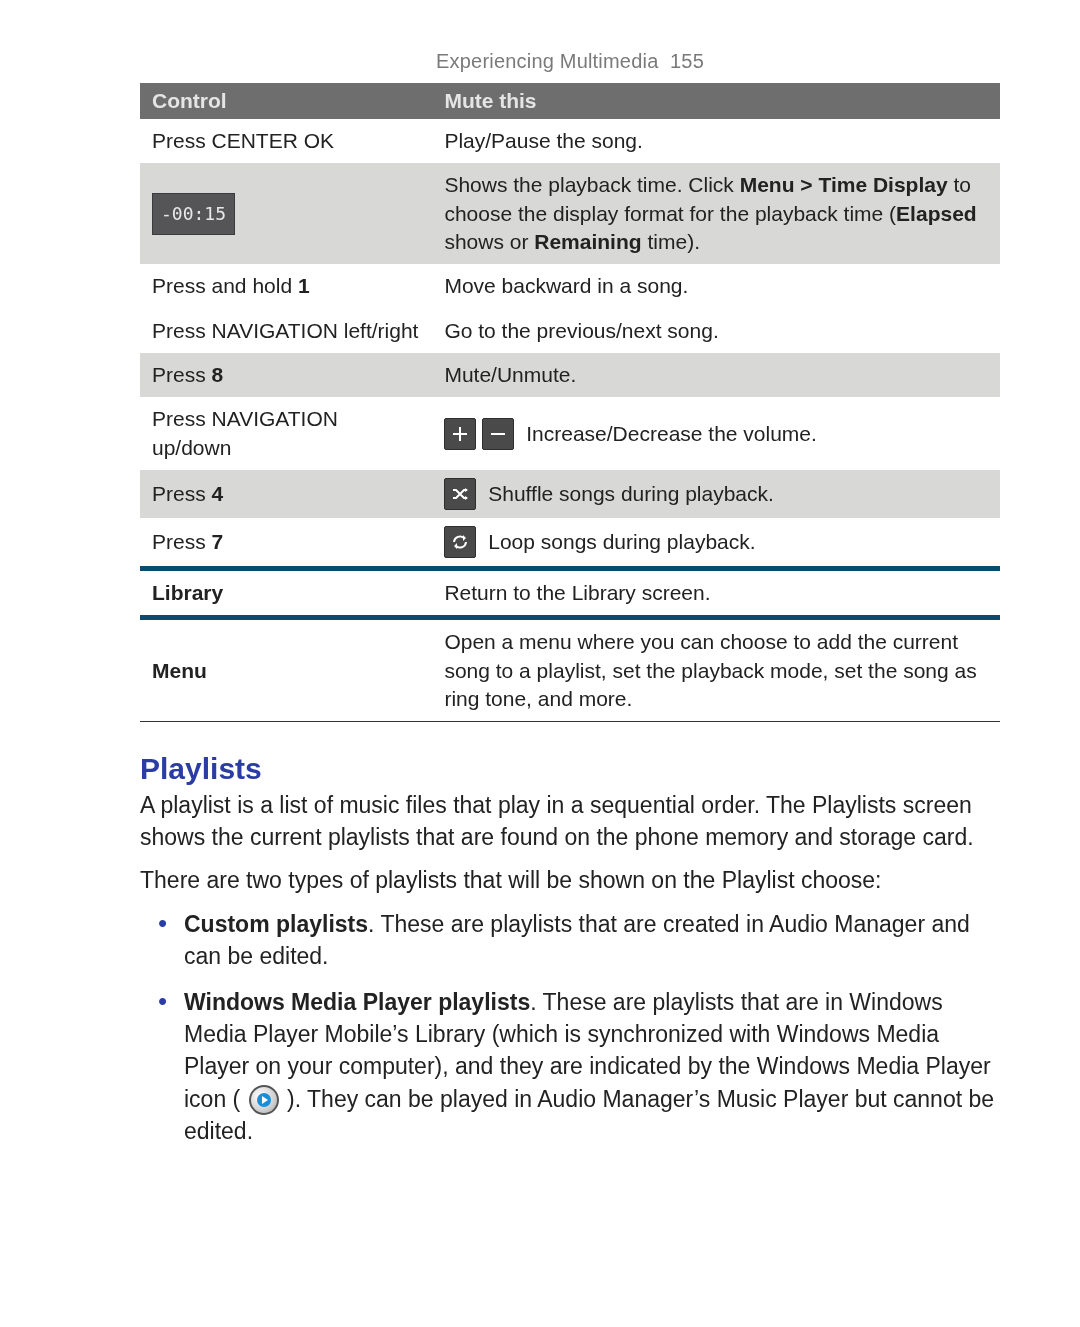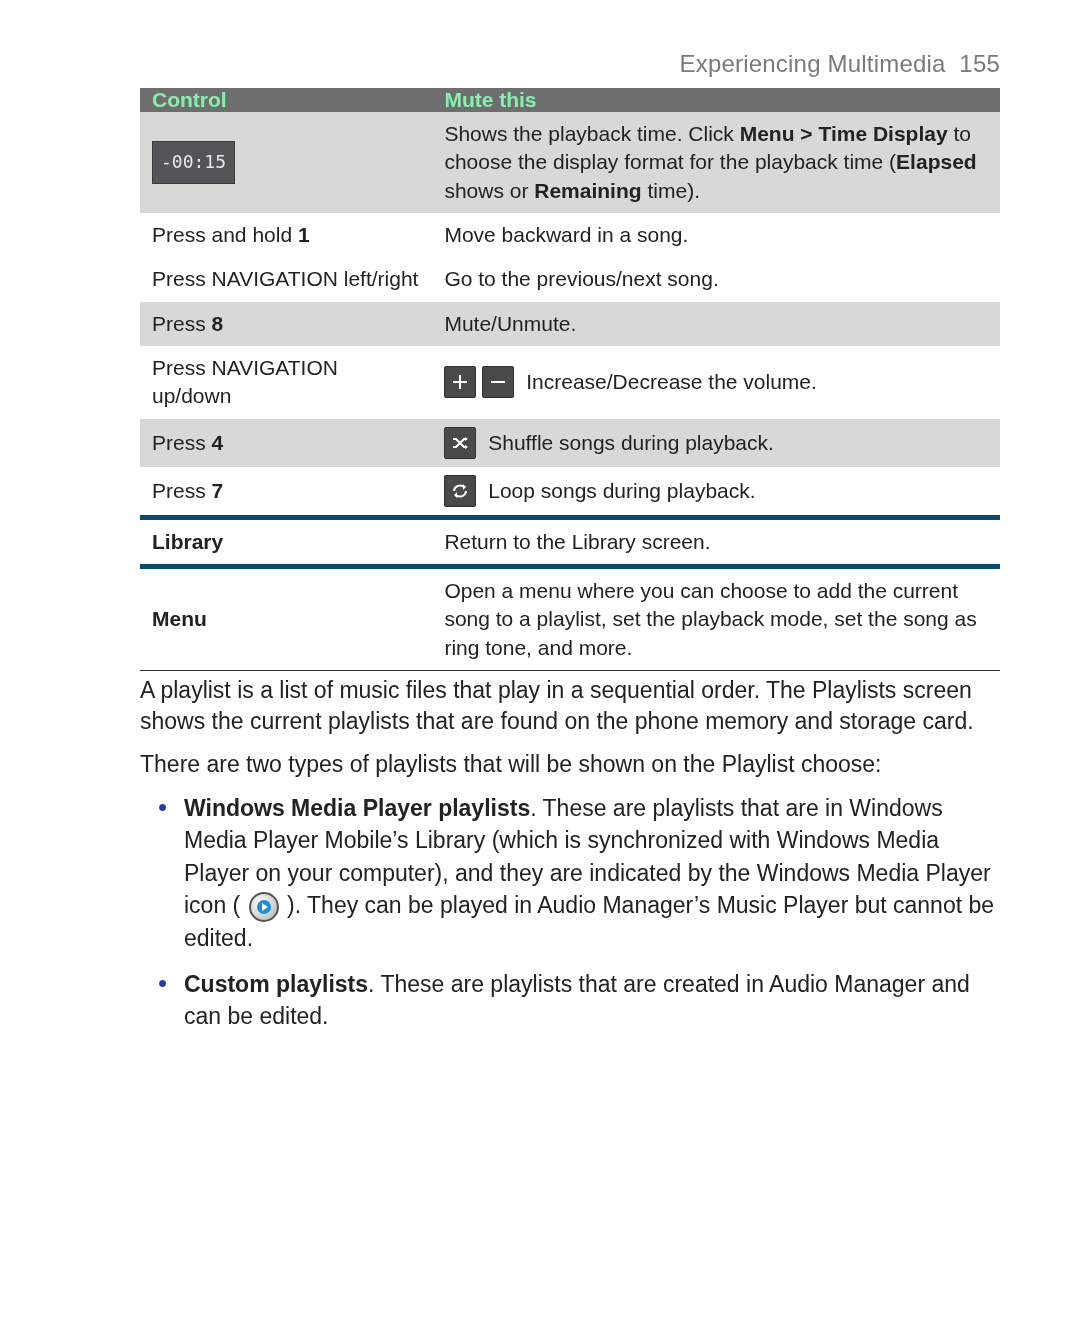--- a/index.html
+++ b/index.html
@@ -8,37 +8,37 @@
     color: #222;
     background: #fff;
   }
   .page {
     width: 1080px;
     min-height: 1327px;
     padding: 50px 80px 40px 140px;
     box-sizing: border-box;
   }
   .running-head {
-    text-align: right;
-    font-size: 24px;
+    text-align: center;
+    font-size: 20px;
     color: #7a7a7a;
     margin: 0 0 10px 0;
     letter-spacing: .2px;
   }
   table.controls {
     width: 100%;
     border-collapse: collapse;
     font-size: 21px;
   }
   table.controls th {
     background: #6f6e6e;
-    color: #86efac;
+    color: #e5e5e5;
     text-align: left;
     font-weight: 700;
-    padding: 0 12px;
+    padding: 6px 12px;
   }
   table.controls th:first-child { width: 34%; }
   table.controls td {
     padding: 8px 12px;
     vertical-align: middle;
     line-height: 1.35;
   }
   tr.alt td { background: #d8d8d6; }
   tr.plain td { background: #fff; }
   tr.rule td { border-bottom: 1px solid #333; }
@@ -137,20 +137,24 @@
     <span>Experiencing Multimedia</span>&nbsp;&nbsp;<span>155</span>
   </div>
 
   <table class="controls">
     <tbody>
         <tr>
       <th>Control</th>
       <th>Mute this</th>
     </tr>
 
+    <tr class="plain">
+      <td>Press CENTER OK</td>
+      <td>Play/Pause the song.</td>
+    </tr>
 
     <tr class="alt">
       <td>
         <span class="time-pill">-00:15</span>
       </td>
       <td>
         <span>Shows the playback time. Click </span><span class="b">Menu &gt; Time Display</span><span> to choose the display format for the playback time (</span><span class="b">Elapsed</span><span> shows or </span><span class="b">Remaining</span><span> time).</span>
       </td>
     </tr>
 
@@ -219,27 +223,28 @@
       <td>Return to the Library screen.</td>
     </tr>
 
     <tr class="plain topline rule">
       <td><span class="b">Menu</span></td>
       <td>Open a menu where you can choose to add the current song to a playlist, set the playback mode, set the song as ring tone, and more.</td>
     </tr>
   </tbody>
     </table>
 
+  <h2 class="section">Playlists</h2>
   <p class="body">A playlist is a list of music files that play in a sequential order. The Playlists screen shows the current playlists that are found on the phone memory and storage card.</p>
   <p class="body">There are two types of playlists that will be shown on the Playlist choose:</p>
 
   <ul class="bullets">
+    <li>
+      <span class="b">Custom playlists</span><span>. These are playlists that are created in Audio Manager and can be edited.</span>
+    </li>
     <li>
       <span class="b">Windows Media Player playlists</span><span>. These are playlists that are in Windows Media Player Mobile’s Library (which is synchronized with Windows Media Player on your computer), and they are indicated by the Windows Media Player icon ( </span><span class="wmp-icon">
           <span class="inner"></span>
         </span><span> ). They can be played in Audio Manager’s Music Player but cannot be edited.</span>
     </li>
-    <li>
-      <span class="b">Custom playlists</span><span>. These are playlists that are created in Audio Manager and can be edited.</span>
-    </li>
   </ul>
 
 </div>
 
 </body></html>

